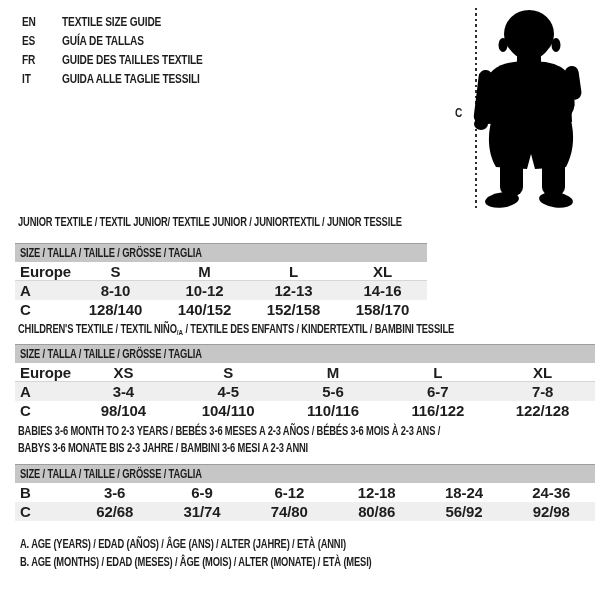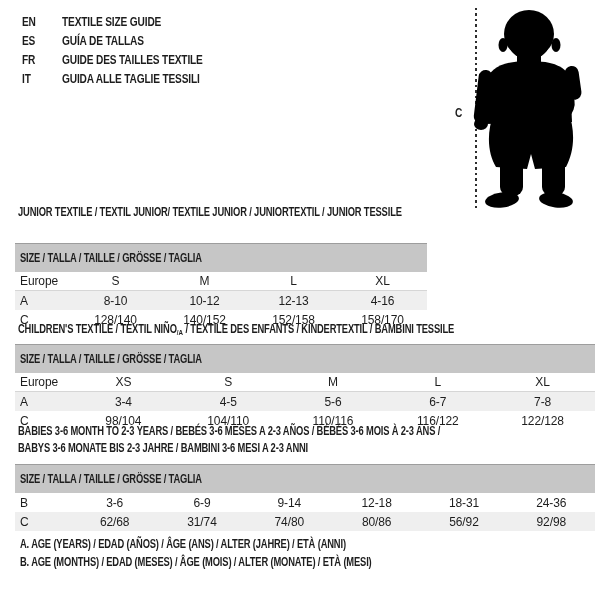--- a/index.html
+++ b/index.html
@@ -28,26 +28,26 @@
   .height-label{position:absolute;left:455px;top:105px;
     font-size:13px;font-weight:700;}
   .baby{position:absolute;left:472px;top:4px;width:130px;height:210px;}
 
   
   .section-title{position:absolute;left:18px;font-size:12px;font-weight:700;}
   .title-line{height:17px;line-height:17px;white-space:nowrap;}
 
   
   .size-table{position:absolute;left:15px;}
-  .thead{height:29px;background:var(--header-bg,#c6c6c6);
+  .thead{height:19px;background:var(--header-bg,#c6c6c6);
     border-top:1px solid var(--header-border,#9d9d9d);
     display:flex;align-items:center;padding-left:5px;
     font-size:12px;font-weight:700;box-sizing:border-box;}
-  .trow{display:flex;align-items:center;height:19px;font-size:12px;
-    letter-spacing:-0.1px;box-sizing:border-box;}
+  .trow{display:flex;align-items:center;height:19px;font-size:15px;
+    letter-spacing:-0.1px;box-sizing:border-box;font-weight:bold;}
   .trow.divided{border-bottom:1px solid var(--divider,#d6d6d6);}
   .trow.shaded{background:var(--shaded,#efefef);}
   .cell-label{width:56px;padding-left:5px;box-sizing:border-box;}
   .cell-val{flex:1;text-align:center;}
 
   
   .legend{position:absolute;left:20px;top:535px;}
   .legend-line{height:18px;display:flex;align-items:center;
     font-size:12px;font-weight:700;white-space:nowrap;}
 </style>
@@ -100,40 +100,40 @@
 
       <rect x="28" y="140" width="23" height="52" rx="9"></rect>
       <rect x="70" y="140" width="23" height="52" rx="9"></rect>
 
       <ellipse cx="30" cy="196" rx="17" ry="7.5" transform="rotate(-7 30 196)"></ellipse>
       <ellipse cx="84" cy="196" rx="17" ry="7.5" transform="rotate(7 84 196)"></ellipse>
     </svg>
   </div>
 
   <div>
-      <div class="section-title" style="top: 204px;">
+      <div class="section-title" style="top: 214px;">
         <div class="title-line"><span class="cx">JUNIOR TEXTILE / TEXTIL JUNIOR/ TEXTILE JUNIOR / JUNIORTEXTIL / JUNIOR TESSILE</span></div>
       </div>
       <div class="size-table" style="top: 243px; width: 412px;">
         <div class="thead">
           <span class="cx">SIZE / TALLA / TAILLE / GRÖSSE / TAGLIA</span>
         </div>
         <div class="trow divided">
           <span class="cell-label">Europe</span>
           <span class="cell-val">S</span>
           <span class="cell-val">M</span>
           <span class="cell-val">L</span>
           <span class="cell-val">XL</span>
         </div>
         <div class="trow shaded">
           <span class="cell-label">A</span>
           <span class="cell-val">8-10</span>
           <span class="cell-val">10-12</span>
           <span class="cell-val">12-13</span>
-          <span class="cell-val">4-16</span>
+          <span class="cell-val">14-16</span>
         </div>
         <div class="trow">
           <span class="cell-label">C</span>
           <span class="cell-val">128/140</span>
           <span class="cell-val">140/152</span>
           <span class="cell-val">152/158</span>
           <span class="cell-val">158/170</span>
         </div>
       </div>
       <div class="section-title" style="top: 321px;">
@@ -173,23 +173,23 @@
         <div class="title-line"><span class="cx">BABYS 3-6 MONATE BIS 2-3 JAHRE / BAMBINI 3-6 MESI A 2-3 ANNI</span></div>
       </div>
       <div class="size-table" style="top: 464px; width: 580px;">
         <div class="thead">
           <span class="cx">SIZE / TALLA / TAILLE / GRÖSSE / TAGLIA</span>
         </div>
         <div class="trow">
           <span class="cell-label">B</span>
           <span class="cell-val">3-6</span>
           <span class="cell-val">6-9</span>
-          <span class="cell-val">9-14</span>
+          <span class="cell-val">6-12</span>
           <span class="cell-val">12-18</span>
-          <span class="cell-val">18-31</span>
+          <span class="cell-val">18-24</span>
           <span class="cell-val">24-36</span>
         </div>
         <div class="trow shaded">
           <span class="cell-label">C</span>
           <span class="cell-val">62/68</span>
           <span class="cell-val">31/74</span>
           <span class="cell-val">74/80</span>
           <span class="cell-val">80/86</span>
           <span class="cell-val">56/92</span>
           <span class="cell-val">92/98</span>

